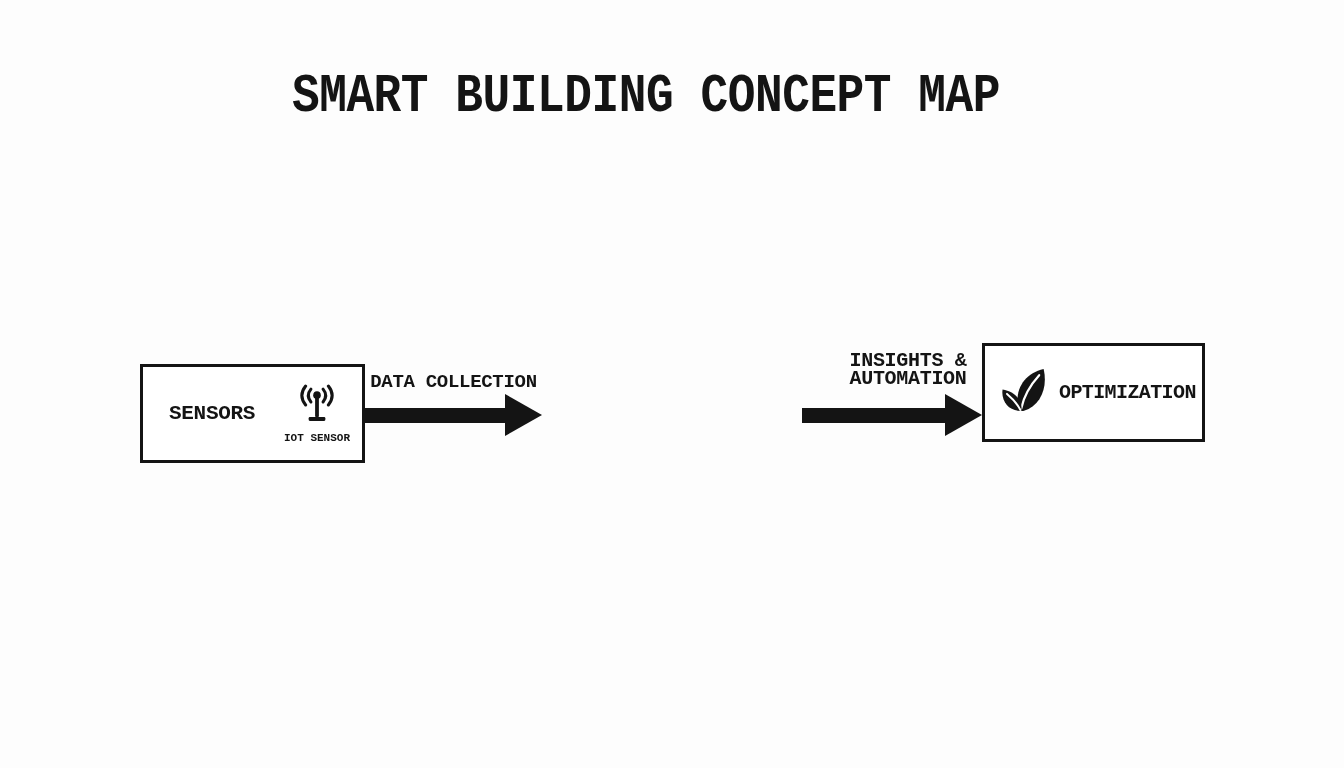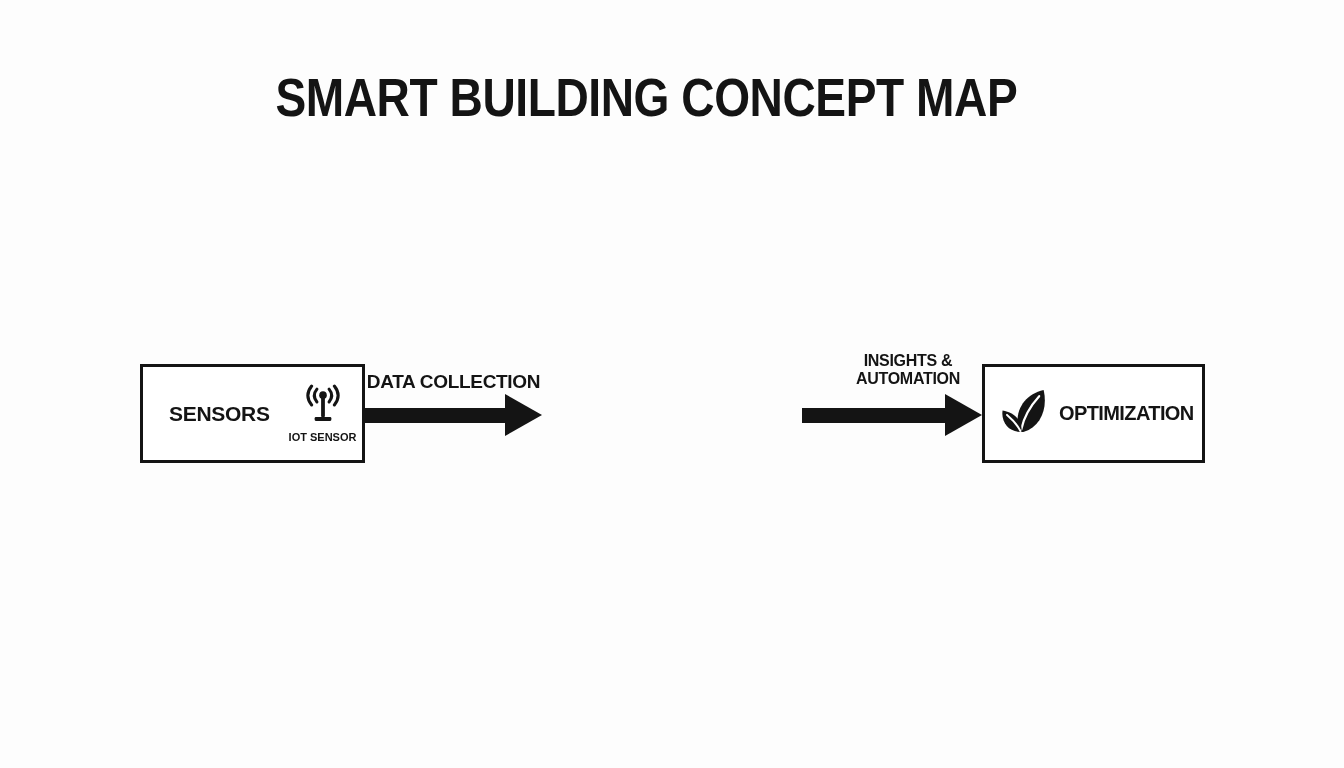--- a/index.html
+++ b/index.html
@@ -1,34 +1,34 @@
 <!DOCTYPE html>
 <html style="--ink: #141414; --paper: #fdfdfd;"><head>
 <meta charset="utf-8">
 <style>
   html,body{margin:0;padding:0;background:#ffffff;}
   .canvas{
     position:relative;width:1344px;height:768px;overflow:hidden;
     background:var(--paper,#fdfdfd);color:var(--ink,#141414);
-    font-family:Liberation Sans, sans-serif;
+    font-family:Liberation Mono, monospace;
   }
   .title{
     position:absolute;left:-26px;top:71px;width:1344px;text-align:center;
     font-size:53px;font-weight:700;line-height:1;letter-spacing:-.5px;white-space:nowrap;
   }
   .title .squeeze{display:inline-block;transform:scaleX(.87);transform-origin:center;}
 
   .node{
     position:absolute;background:#ffffff;border:3px solid var(--ink,#141414);
     box-sizing:border-box;display:flex;align-items:center;
   }
   .node-sensors{left:140px;top:364px;width:225px;height:99px;gap:19px;}
   .node-ai{left:541px;top:345px;width:261px;height:141px;border-width:4px;
            flex-direction:column;align-items:center;justify-content:flex-start;}
-  .node-opt{left:982px;top:364px;width:223px;height:99px;}
+  .node-opt{left:982px;top:343px;width:223px;height:99px;}
 
   .sensors-label{font-size:21px;font-weight:700;margin-left:26px;letter-spacing:-.3px;}
   .sensor-icon-col{margin-left:auto;margin-right:12px;display:flex;flex-direction:column;align-items:center;}
   .icon-caption{font-size:11px;font-weight:700;margin-top:1px;white-space:nowrap;}
 
   .ai-label{font-size:28px;font-weight:700;margin-top:16px;letter-spacing:-.5px;}
   .brain-wrap{margin-top:2px;}
 
   .opt-leaf{margin-left:14px;display:flex;}
   .opt-label{font-size:20px;font-weight:700;margin-left:10px;letter-spacing:-.6px;white-space:nowrap;}
@@ -40,21 +40,21 @@
     border-left:37px solid var(--ink,#141414);}
   .arrow-1{left:365px;top:394px;width:177px;}
   .arrow-1 .shaft{left:0;width:142px;}
   .arrow-1 .head{left:140px;}
   .arrow-2{left:802px;top:394px;width:180px;}
   .arrow-2 .shaft{left:0;width:145px;}
   .arrow-2 .head{left:143px;}
 
   .edge-label{position:absolute;text-align:center;font-weight:700;}
   .edge-label-1{left:362px;top:371px;width:183px;font-size:19px;letter-spacing:-.3px;white-space:nowrap;}
-  .edge-label-2{left:802px;top:352px;width:212px;font-size:16px;line-height:18px;letter-spacing:-.3px;}
+  .edge-label-2{left:802px;top:352px;width:212px;font-size:20px;line-height:18px;letter-spacing:-.3px;}
 
   svg .ink{fill:var(--ink,#141414);}
   svg .stroke-ink{stroke:var(--ink,#141414);fill:none;}
   svg .stroke-paper{stroke:#ffffff;fill:none;}
 </style>
 </head>
 <body>
 
 <div class="canvas">
 

